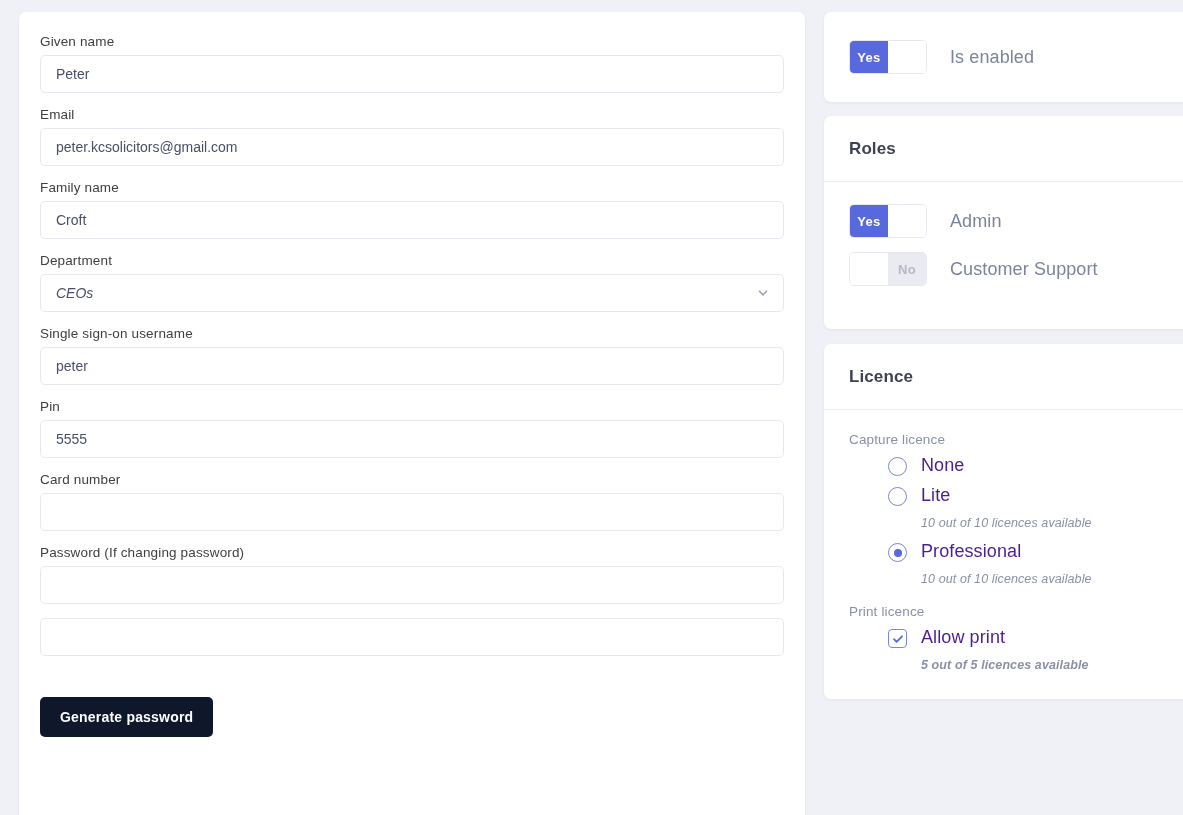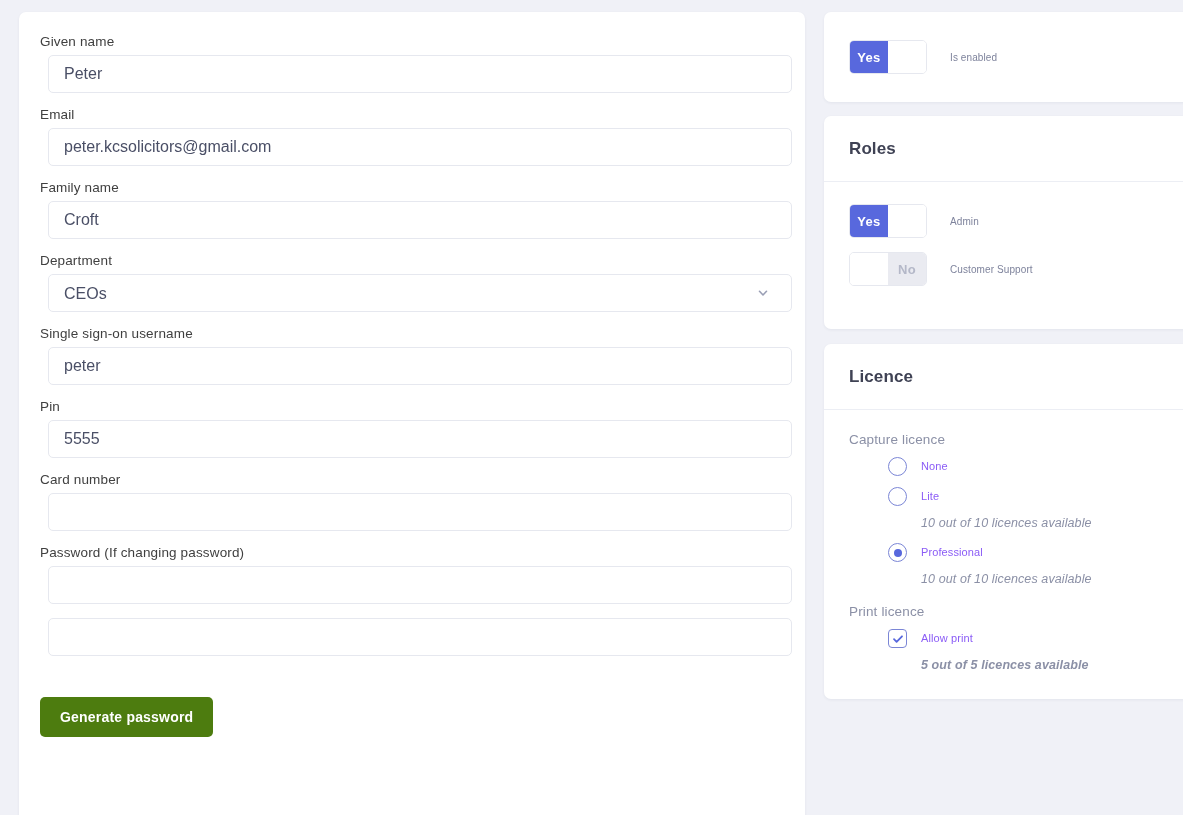--- a/index.html
+++ b/index.html
@@ -94,54 +94,54 @@
   }
 
   .field-input {
     display: block;
     width: 100%;
     height: 38px;
     border: 1px solid #e6e8ef;
     border-radius: 5px;
     background: #ffffff;
     font-family: "Liberation Sans", sans-serif;
-    font-size: 16px;
+    font-size: 14px;
     color: #4a4f66;
     padding: 0 15px;
     outline: none;
-    margin-left: 8px;
   }
 
   .field-input::placeholder { color: #b9bdce; }
 
   .select-wrap { position: relative; }
 
   .select-wrap .field-input {
     appearance: none;
     -webkit-appearance: none;
     padding-right: 44px;
     cursor: pointer;
+    font-style: italic;
   }
 
   .chevron-down {
     position: absolute;
     right: 15px;
     top: 50%;
     transform: translateY(-50%);
     pointer-events: none;
     display: block;
     line-height: 0;
   }
 
   
   .btn-primary {
     margin-top: 27px;
     height: 40px;
     padding: 0 20px;
-    background: #4d7c0f;
+    background: #0f172a;
     border: none;
     border-radius: 5px;
     color: #ffffff;
     font-family: "Liberation Sans", sans-serif;
     font-size: 14px;
     font-weight: 700;
     letter-spacing: 0.2px;
     cursor: pointer;
   }
 
@@ -186,21 +186,21 @@
     background: #ffffff;
     color: transparent;
   }
   .toggle.off .toggle-half.no {
     background: #eaebf1;
     color: #b4b8c8;
   }
 
   .toggle-label {
     margin-left: 23px;
-    font-size: 10px;
+    font-size: 18px;
     color: #7e839c;
     letter-spacing: 0.1px;
   }
 
   
   .group-label {
     font-size: 13.5px;
     color: #8b90a6;
     letter-spacing: 0.15px;
     margin-bottom: 9px;
@@ -250,22 +250,22 @@
     background: #ffffff;
     margin-top: 1px;
     display: flex;
     align-items: center;
     justify-content: center;
   }
 
   .option-text { margin-left: 14px; }
 
   .option-title {
-    font-size: 11px;
-    color: #8b5cf6;
+    font-size: 18px;
+    color: #4c1d95;
     line-height: 18px;
     letter-spacing: 0.1px;
   }
 
   .option-sub {
     font-size: 12.5px;
     font-style: italic;
     color: #8b90a6;
     line-height: 17px;
     margin-top: 10px;

